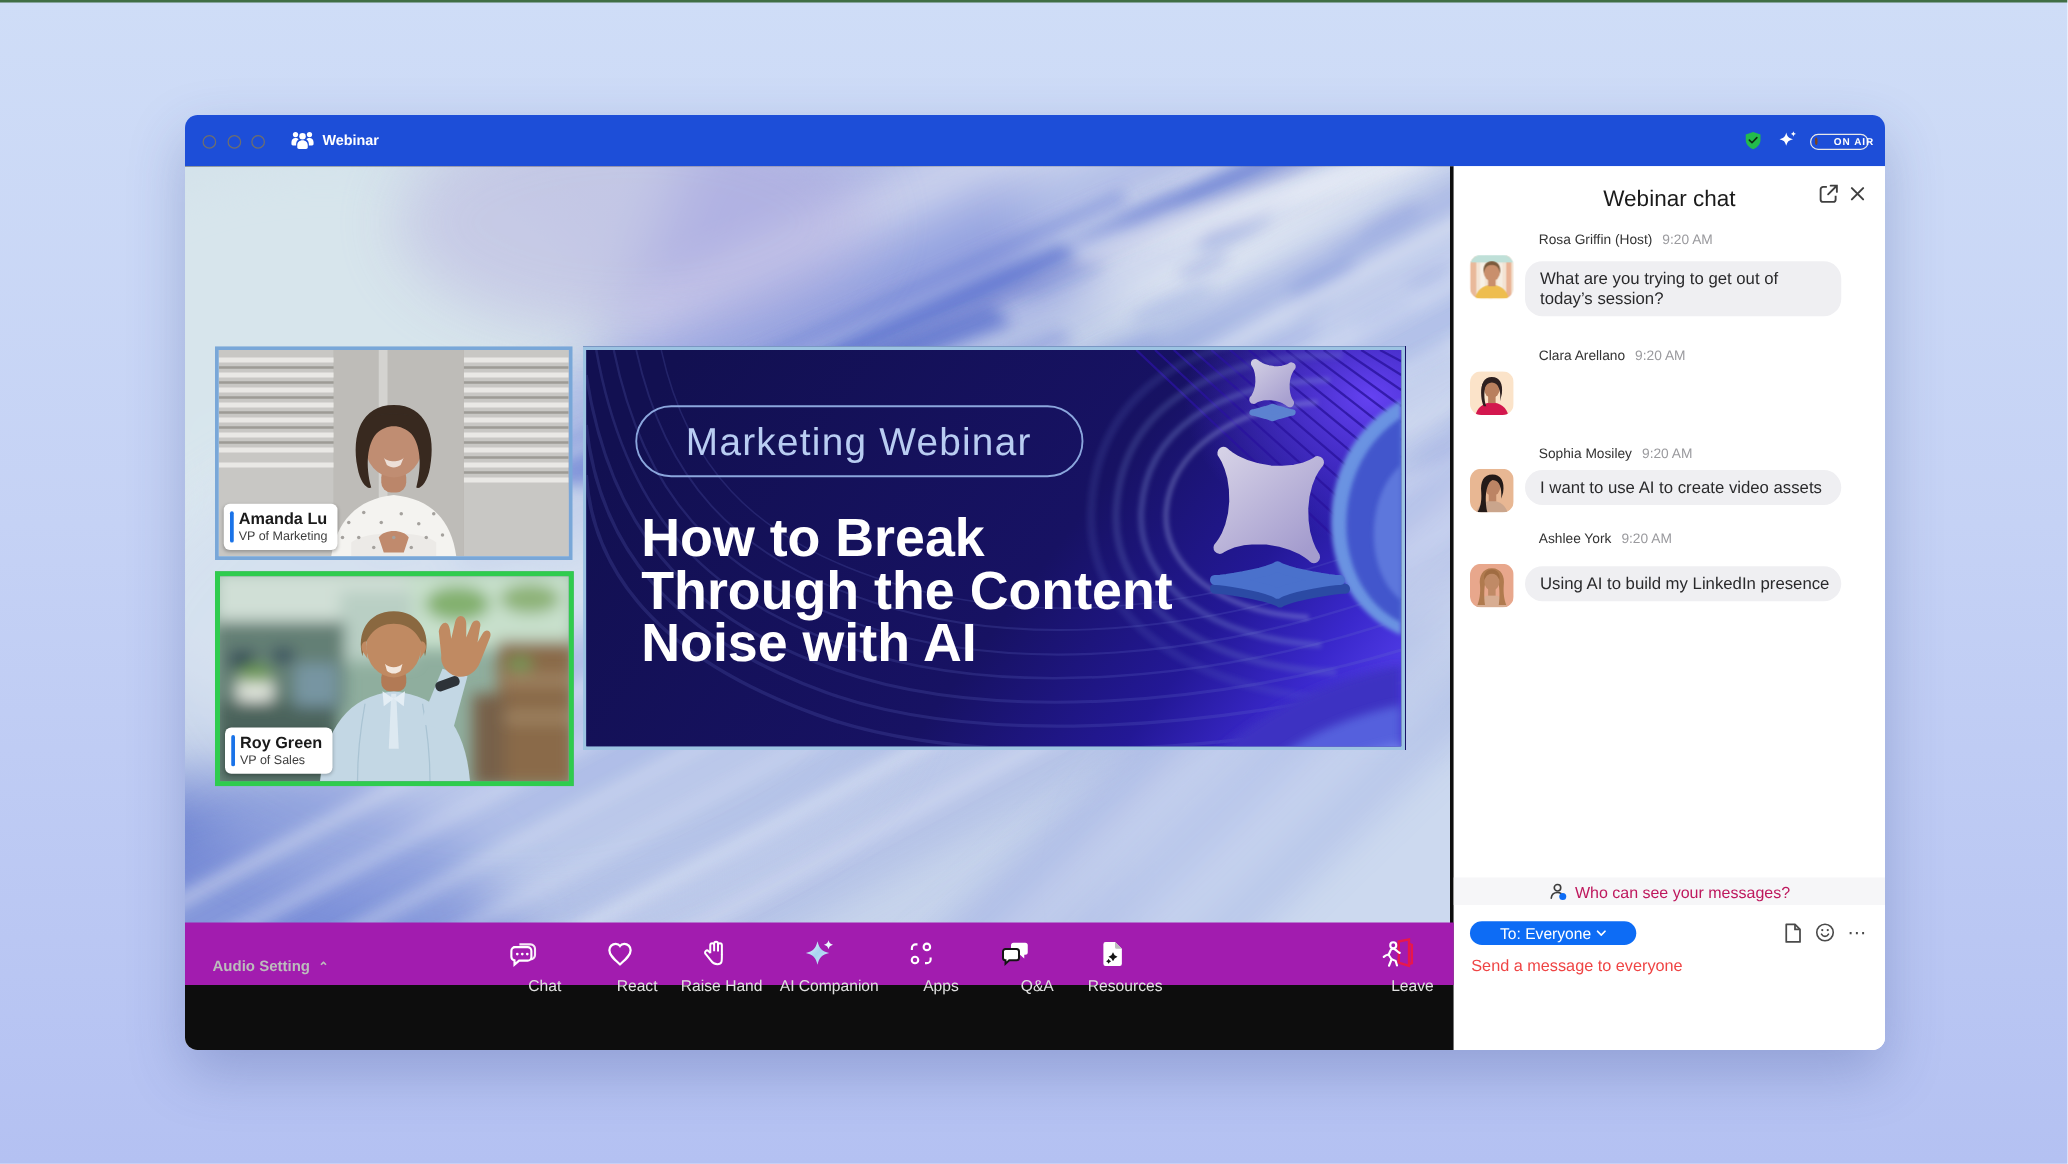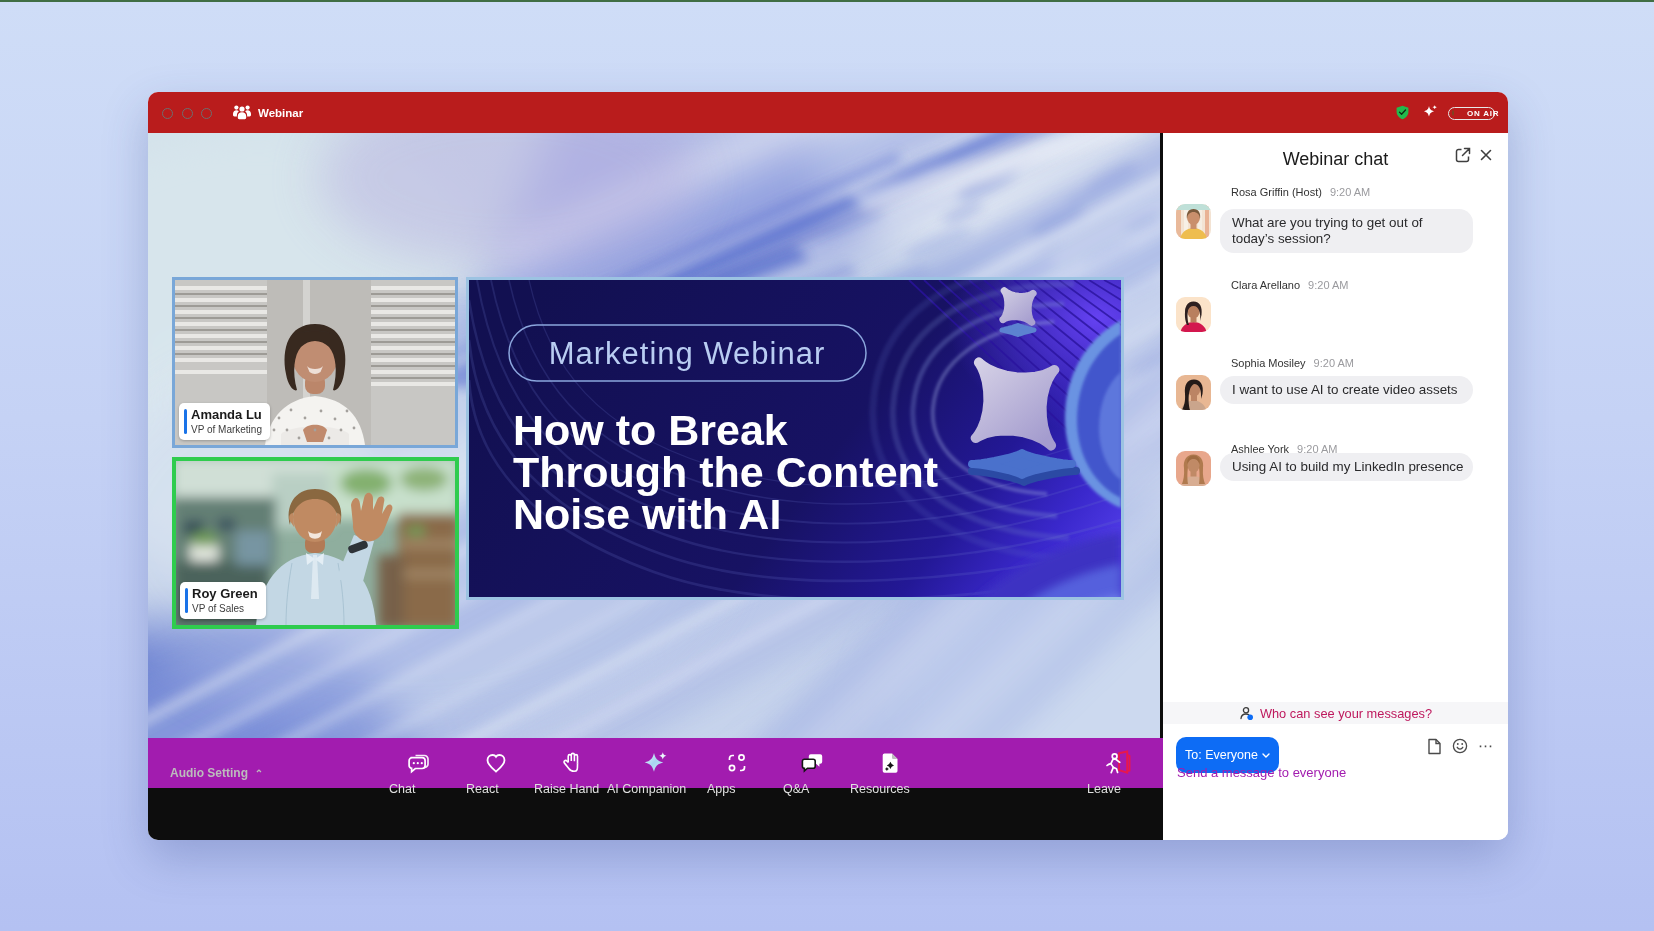--- a/index.html
+++ b/index.html
@@ -1,37 +1,37 @@
 <!DOCTYPE html>
 <html><head>
 <meta charset="utf-8">
 <style>
 *{margin:0;padding:0;box-sizing:border-box}
 html,body{width:1654px;height:931px;overflow:hidden}
 body{background:linear-gradient(180deg,#cfddf7 0%,#c5d2f5 45%,#b4c1f2 100%);font-family:"Liberation Sans",sans-serif;position:relative}
 .window{position:absolute;left:148px;top:92px;width:1360px;height:748px;border-radius:10px;overflow:hidden;background:#fff;box-shadow:0 18px 45px rgba(50,70,140,.28)}
-.titlebar{position:absolute;top:0;left:0;width:100%;height:41px;background:#b91c1c}
+.titlebar{position:absolute;top:0;left:0;width:100%;height:41px;background:#1d4ed8}
 .tl{position:absolute;width:11px;height:11px;border:1.6px solid #6e6e6e;border-radius:50%;top:15.5px}
 .titletext{position:absolute;left:110px;top:14.5px;color:#fff;font-size:11.5px;font-weight:bold}
 .main{position:absolute;left:0;top:41px;width:1015px;height:707px;background:#0d0d0d}
 .stage{position:absolute;left:0;top:0;width:1012px;height:639px;overflow:hidden}
 .toolbar{position:absolute;left:0;top:605px;width:1015px;height:50px;background:#a21caf}
-.tbitem{position:absolute;top:12px;text-align:left;color:#e0e0e0;font-size:12.5px}
+.tbitem{position:absolute;top:12px;text-align:right;color:#e0e0e0;font-size:12.5px}
 .tbitem .ic{height:30px;display:flex;align-items:flex-start;justify-content:center;margin-bottom:2px}
 .audioset{position:absolute;left:22px;top:28px;color:#bcbcbc;font-size:12px;font-weight:bold}
 .chat{position:absolute;left:1015px;top:41px;width:345px;height:707px;background:#fff}
 .chattitle{position:absolute;top:16px;left:0;width:100%;text-align:center;font-size:18px;color:#1a1a1a}
 .hicon{position:absolute;top:14px}
 .msg-name{position:absolute;left:68px;font-size:11px;color:#333;white-space:nowrap}
 .msg-time{color:#9a9a9e;font-size:11px;margin-left:8px}
 .avatar{position:absolute;left:13px;width:35px;height:35px;border-radius:9px;overflow:hidden}
 .bubble{position:absolute;left:57px;width:253px;background:#efeff2;border-radius:14px;padding:5.5px 0 5.5px 12px;font-size:13.4px;line-height:16.5px;color:#2a2a2c;white-space:nowrap}
 .whocansee{position:absolute;left:0;top:569px;width:100%;height:22px;background:#f6f6f8;display:flex;align-items:center;justify-content:center;font-size:12.8px;color:#be185d;gap:6px}
-.topill{position:absolute;left:13px;top:604px;height:36px;background:#0d6cf5;border-radius:10px;color:#fff;font-size:12.5px;display:flex;align-items:center;padding:0 9px;gap:4px}
-.sendmsg{position:absolute;left:14px;top:632px;font-size:13px;color:#a21caf}
+.topill{position:absolute;left:13px;top:604px;height:19px;background:#0d6cf5;border-radius:10px;color:#fff;font-size:12.5px;display:flex;align-items:center;padding:0 24px;gap:4px}
+.sendmsg{position:absolute;left:14px;top:632px;font-size:13px;color:#ef4444}
 .thumb{position:absolute;overflow:hidden}
 .nametag{position:absolute;background:#fff;border-radius:5px;padding:3px 8px 4px 12px;box-shadow:0 1px 3px rgba(0,0,0,.25)}
 .nametag:before{content:"";position:absolute;left:5px;top:6px;bottom:6px;width:3px;background:#1a73e8;border-radius:2px}
 .nametag .nm{font-size:13px;font-weight:bold;color:#1a1a1a;line-height:17px}
 .nametag .rl{font-size:10px;color:#3d3d3d;line-height:13px}
 .fico{position:absolute;top:605px}
 </style>
 </head>
 <body>
 <div style="position:absolute;left:0;top:0;width:1654px;height:2px;background:#406e44"></div>
@@ -505,21 +505,21 @@
       <svg width="35" height="35" viewBox="0 0 35 35">
         <rect width="35" height="35" fill="#e8b793"></rect>
         <path d="M17.5 25.5 C11 25.5 6 30 5 35 L30 35 C29 30 24 25.5 17.5 25.5z" fill="#caa58c"></path>
         <ellipse cx="18" cy="14.5" rx="6.2" ry="7.2" fill="#bc8464"></ellipse>
         <path d="M18 4.5 C11 4.5 8 10 9 19 C9.5 27 8 31 6 35 L14 35 C12 28 11.5 12 18 9 C24 9 25.5 16 25 24 L26.5 19 C28 10 24.5 4.5 18 4.5z" fill="#241a18"></path>
         <rect x="15" y="20" width="6" height="6" fill="#bc8464"></rect>
       </svg>
     </div>
     <div class="bubble" style="top:243px">I want to use AI to create video assets</div>
 
-    <div class="msg-name" style="top:310px">Ashlee York<span class="msg-time">9:20 AM</span></div>
+    <div class="msg-name" style="top:292px">Ashlee York<span class="msg-time">9:20 AM</span></div>
     <div class="avatar" style="top:318px">
       <svg width="35" height="35" viewBox="0 0 35 35">
         <rect width="35" height="35" fill="#e8a78c"></rect>
         <path d="M17.5 25 C11 25 6 29.5 5 35 L30 35 C29 29.5 24 25 17.5 25z" fill="#d8ad92"></path>
         <path d="M17.5 3.5 C10 3.5 7 10 8 17 C8.5 24 7.5 29 6 33 L12 33 C11 27 11 15 14 10 C16 8 19 8 21 10 C24 15 24 27 23 33 L29 33 C27.5 29 26.5 24 27 17 C28 10 25 3.5 17.5 3.5z" fill="#b07a4e"></path>
         <ellipse cx="17.5" cy="14.5" rx="6" ry="7" fill="#c08a66"></ellipse>
         <rect x="14.5" y="20" width="6" height="5.5" fill="#c08a66"></rect>
         <path d="M17.5 4.5 C12.5 4.5 10.5 9 11.5 13 C13 9 15 8 17.5 8 C20 8 22 9 23.5 13 C24.5 9 22.5 4.5 17.5 4.5z" fill="#a06c42"></path>
       </svg>
     </div>

